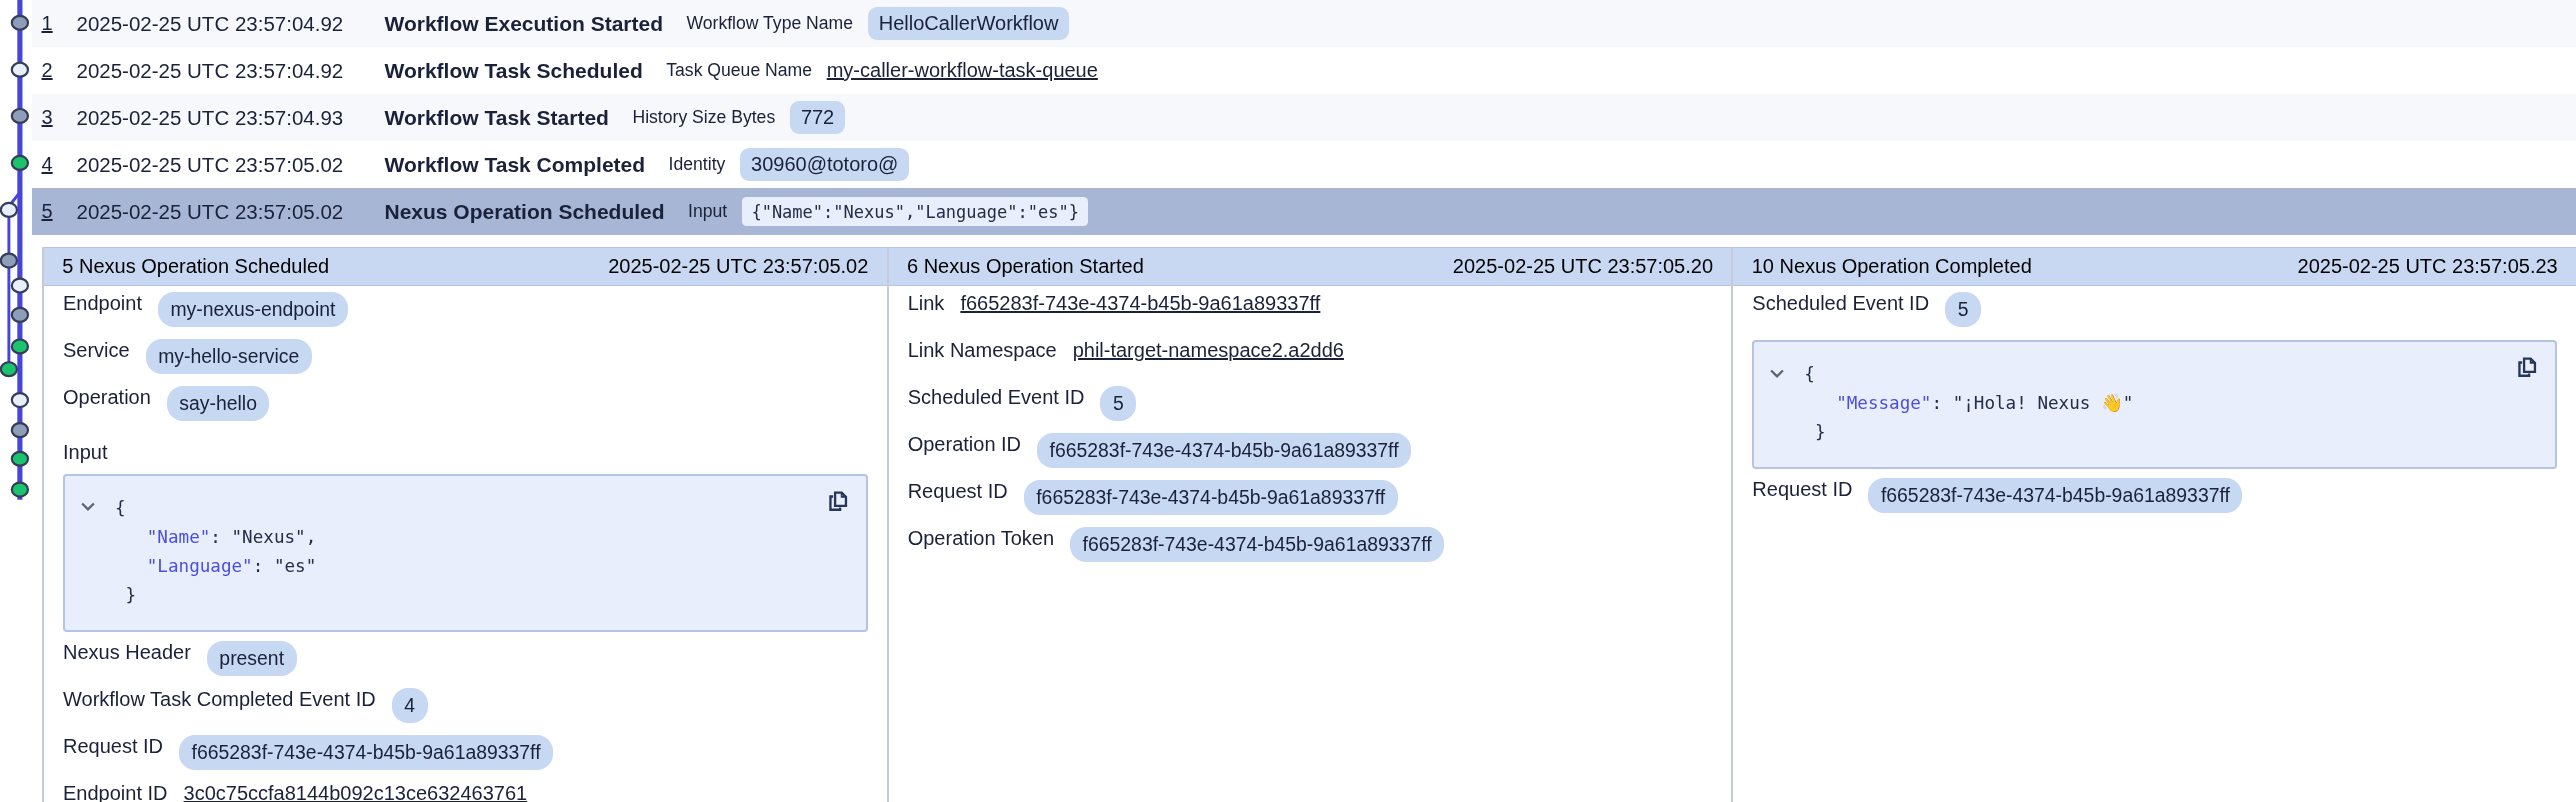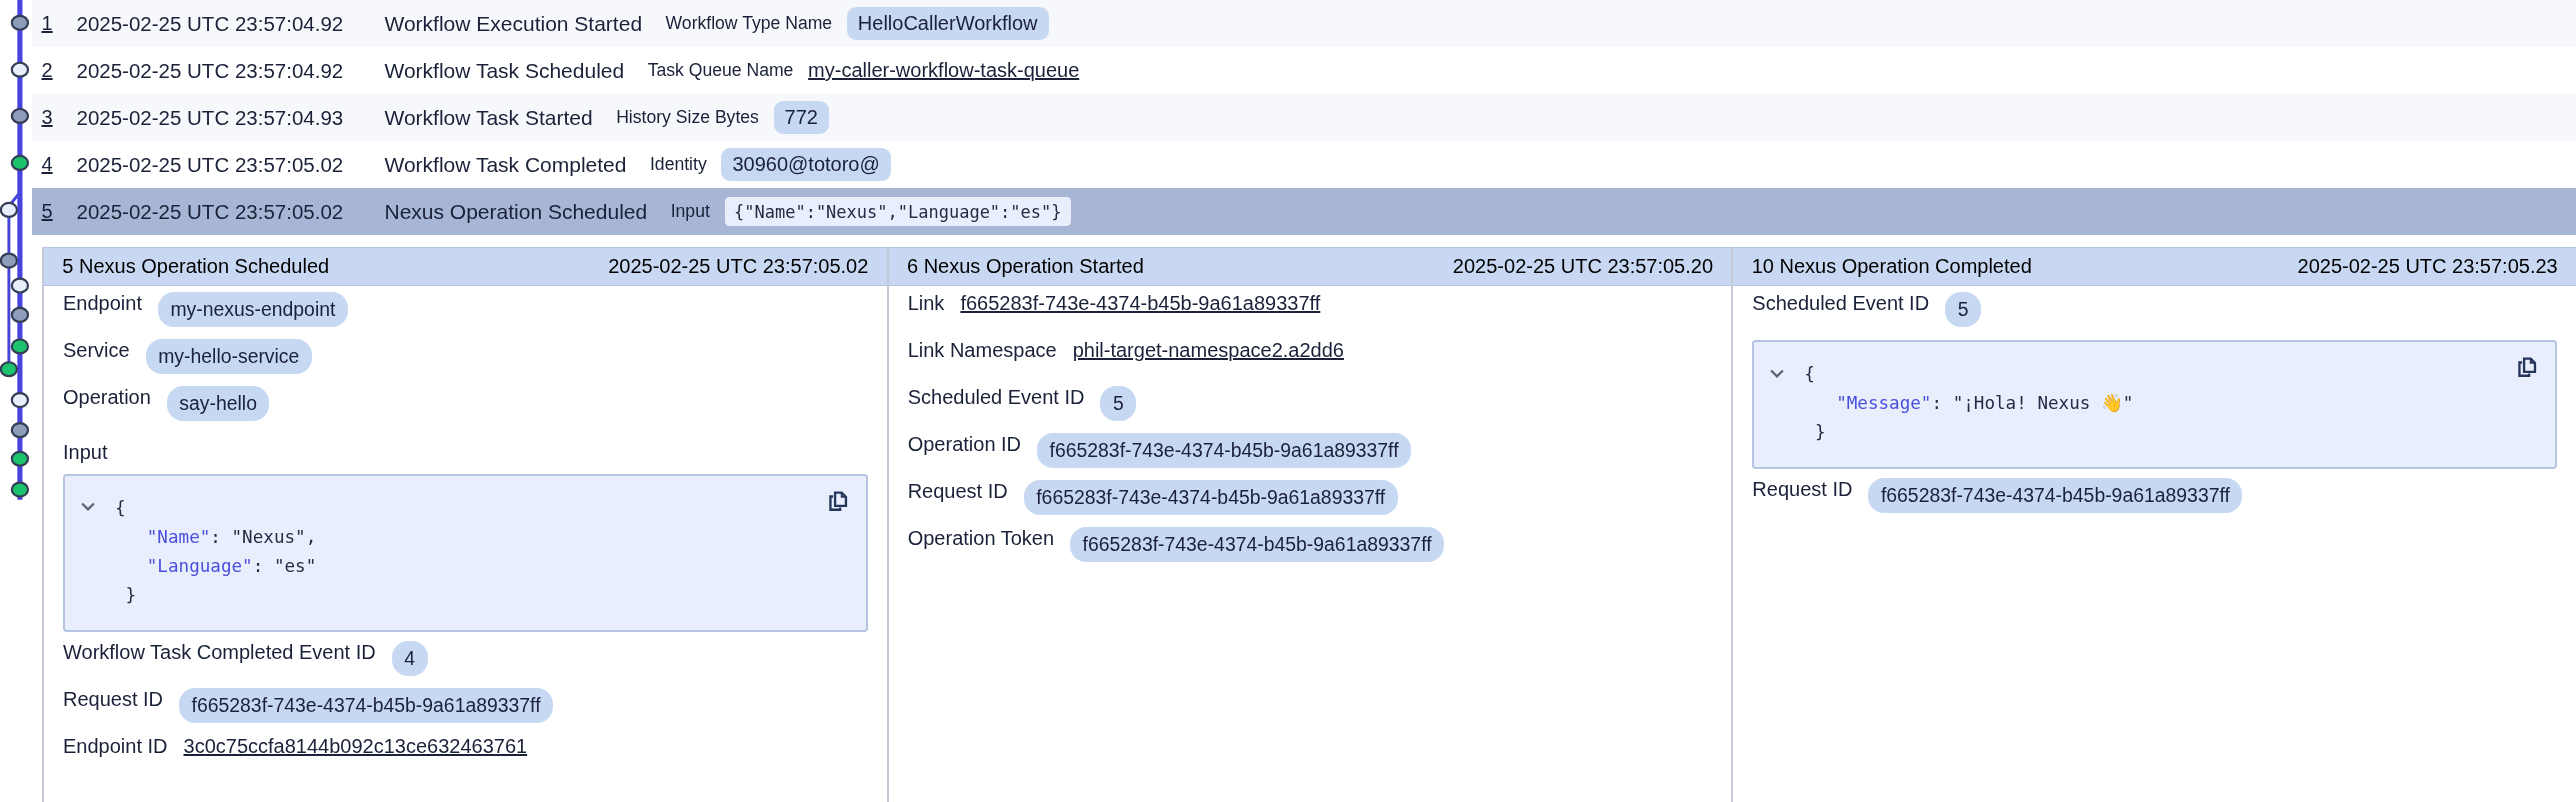--- a/index.html
+++ b/index.html
@@ -29,21 +29,21 @@
   }
   
   .timeline{position:absolute;left:0;top:0;width:42px;height:803px;overflow:visible;z-index:3}
   
   .rows{position:absolute;top:0;left:32px;right:0;z-index:1}
   .ev-row{display:flex;align-items:center;height:47px;padding-left:9.5px}
   .ev-row.alt{background:var(--row-alt)}
   .ev-row.selected{background:var(--row-selected)}
   .ev-num{width:35px;font-size:20px;color:var(--text);text-decoration:underline;cursor:pointer}
   .ev-time{width:308px;font-size:20.5px}
-  .ev-name{font-size:21px;font-weight:400;margin-right:23.5px}
+  .ev-name{font-size:21px;font-weight:700;margin-right:23.5px}
   .ev-detail-label{font-size:17.6px;margin-right:14.7px}
   .ev-detail-value{font-size:20px}
   .ev-detail-value.badge{background:var(--badge);border-radius:9px;padding:5.1px 11px}
   .ev-detail-value.link{text-decoration:underline;cursor:pointer}
   .ev-detail-value.badge-mono{
     background:var(--badge-light);border-radius:4.4px;padding:4.4px 9.5px;
     font-family:"DejaVu Sans Mono",monospace;font-size:17px;color:#242d47;
   }
   
   .panels{position:absolute;top:247px;left:42px;right:0;bottom:0;display:flex;z-index:2}
@@ -163,20 +163,24 @@
       </svg>
       <div class="code-lines">
                 <div class="code-line"><span class="tok-p">{</span></div>
                 <div class="code-line"><span class="tok-p">   </span><span class="tok-k">"Name"</span><span class="tok-p">: "Nexus",</span></div>
                 <div class="code-line"><span class="tok-p">   </span><span class="tok-k">"Language"</span><span class="tok-p">: "es"</span></div>
                 <div class="code-line"><span class="tok-p"> }</span></div>
               </div>
     </div>
   </div>
           <div class="p-field">
+    <span class="p-label">Nexus Header</span>
+    <span class="p-value badge">present</span>
+  </div>
+          <div class="p-field">
     <span class="p-label">Workflow Task Completed Event ID</span>
     <span class="p-value badge">4</span>
   </div>
           <div class="p-field">
     <span class="p-label">Request ID</span>
     <span class="p-value badge">f665283f-743e-4374-b45b-9a61a89337ff</span>
   </div>
           <div class="p-field">
     <span class="p-label">Endpoint ID</span>
     <span class="p-value link">3c0c75ccfa8144b092c13ce632463761</span>

